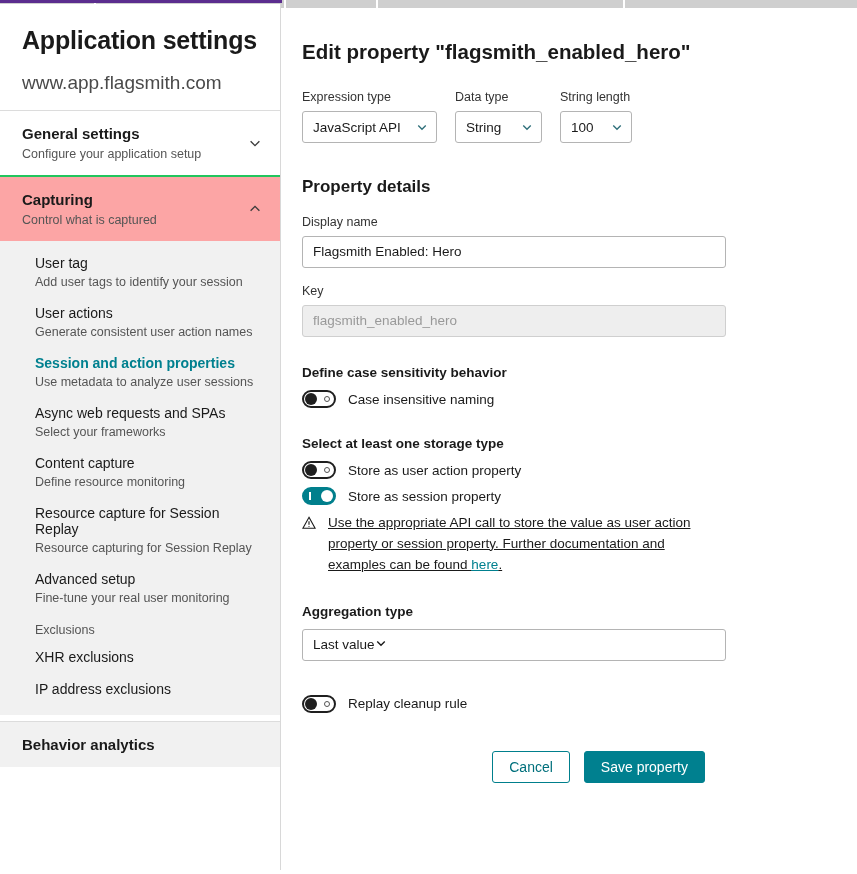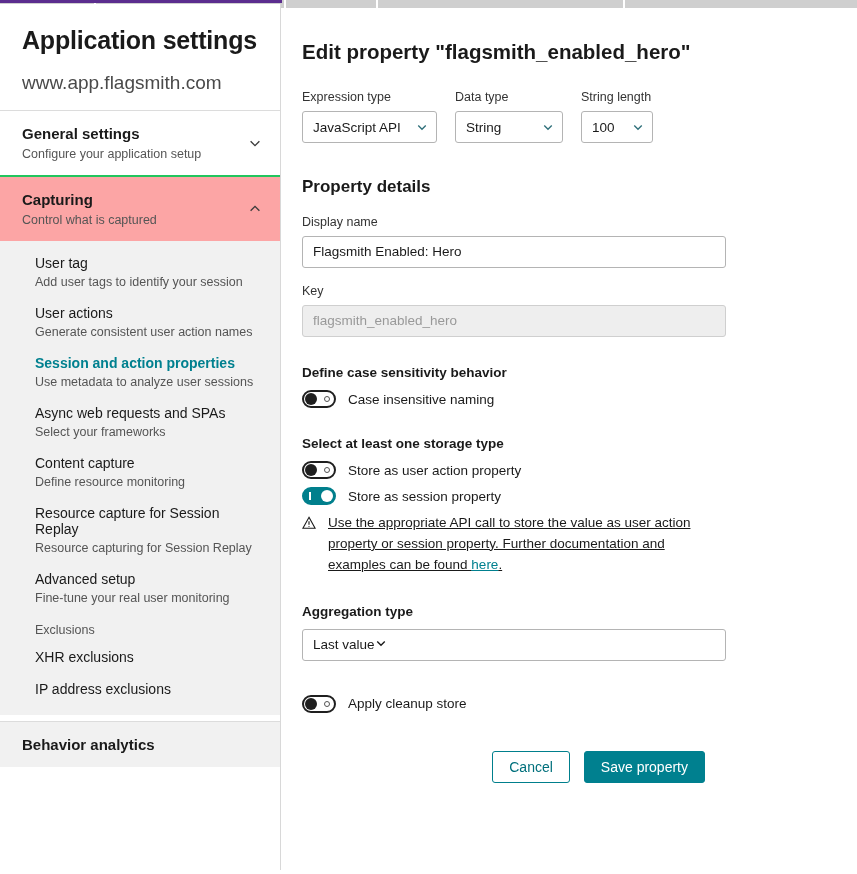--- a/index.html
+++ b/index.html
@@ -161,21 +161,21 @@
     white-space: nowrap;
   }
   .select .sel-chev {
     position: absolute;
     right: 8px; top: 50%;
     transform: translateY(-50%);
     width: 12px; height: 12px;
     color: #2f6f7a;
   }
   .w-expr { width: 135px; }
-  .w-dtype { width: 108px; }
+  .w-dtype { width: 87px; }
   .w-slen { width: 72px; }
 
   .section-title {
     font-size: 17px;
     font-weight: bold;
     margin: 34px 0 18px 0;
   }
   .input-box {
     width: 424px;
     height: 32px;
@@ -495,21 +495,21 @@
             <path d="M3 6l5 5 5-5" fill="none" stroke="currentColor" stroke-width="1.8"></path>
           </svg>
       </span>
     </div>
 
     <div class="toggle-row cleanup-row">
       <div class="toggle">
         <div class="knob"></div>
         <div class="off-o"></div>
       </div>
-      <div class="toggle-label">Apply cleanup store</div>
+      <div class="toggle-label">Replay cleanup rule</div>
     </div>
 
     <div class="btn-row">
       <div class="btn btn-cancel">Cancel</div>
       <div class="btn btn-save">Save property</div>
     </div>
   </div>
 </div>
 
 </body></html>

